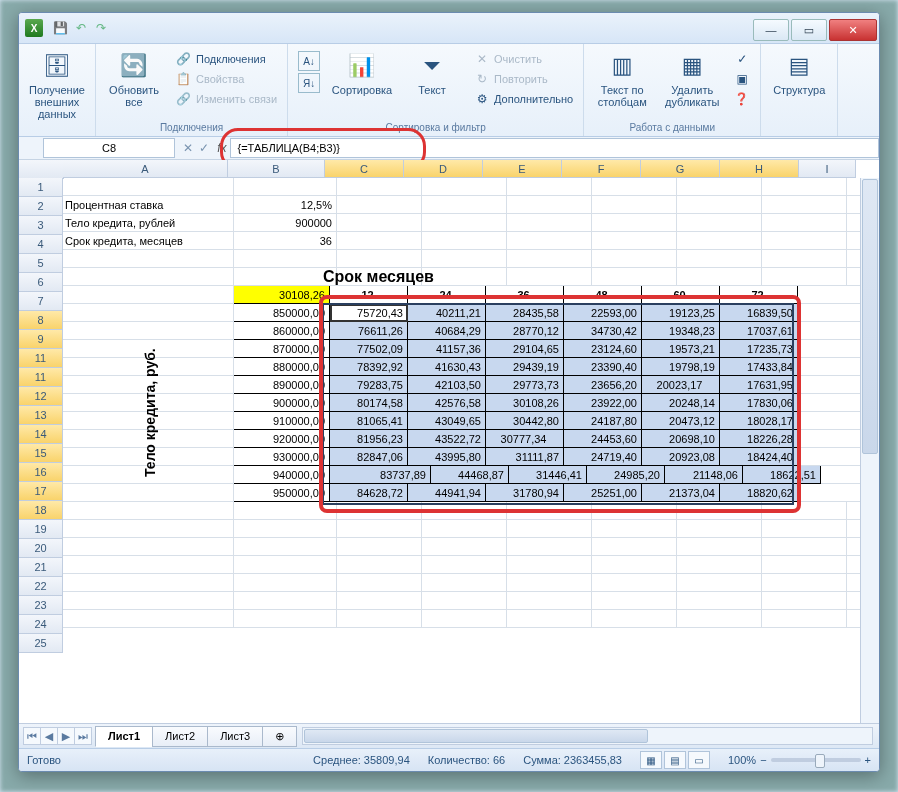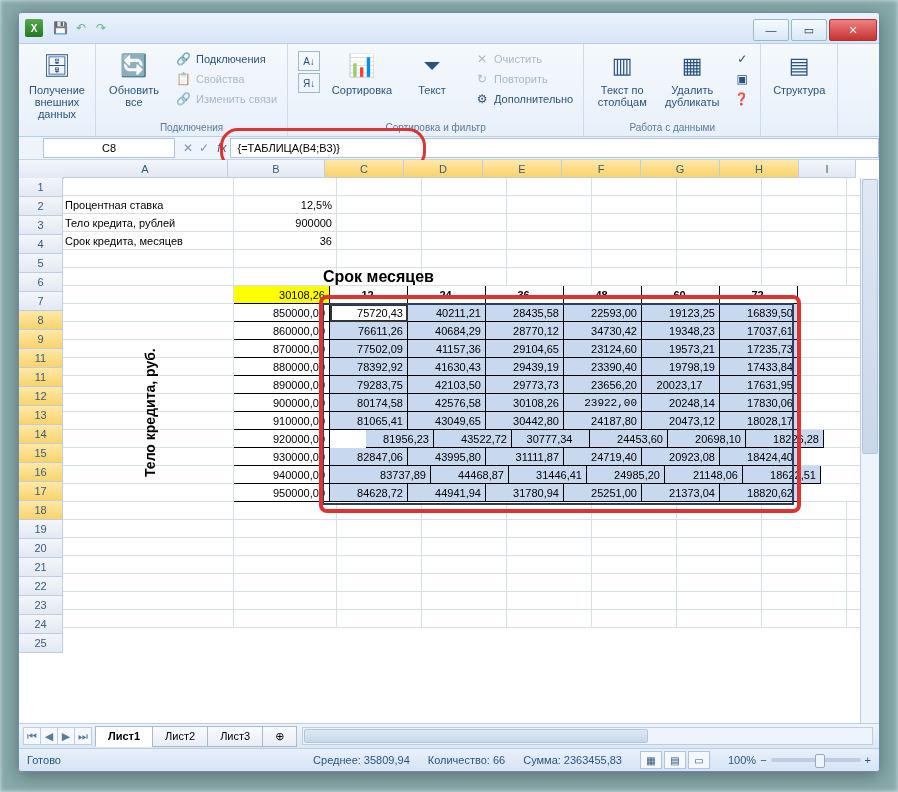--- a/index.html
+++ b/index.html
@@ -383,40 +383,40 @@
           <div class="cell hdr selbg" style="width: 78px; text-align: center;">20023,17</div>
           <div class="cell hdr selbg" style="width: 78px;">17631,95</div>
           <div class="cell" style="width: 56px;"></div>
         </div>
         <div class="row">
           <div class="cell" style="width: 164px;"></div>
           <div class="cell hdr" style="width: 96px;">900000,00</div>
           <div class="cell hdr selbg" style="width: 78px; padding-left: 10px;">80174,58</div>
           <div class="cell hdr selbg" style="width: 78px;">42576,58</div>
           <div class="cell hdr selbg" style="width: 78px;">30108,26</div>
-          <div class="cell hdr selbg" style="width: 78px; font-family: Liberation Mono, monospace;">23922,00</div>
+          <div class="cell hdr selbg" style="width: 78px;">23922,00</div>
           <div class="cell hdr selbg" style="width: 78px;">20248,14</div>
           <div class="cell hdr selbg" style="width: 78px;">17830,06</div>
           <div class="cell" style="width: 56px;"></div>
         </div>
         <div class="row">
           <div class="cell" style="width: 164px;"></div>
           <div class="cell hdr" style="width: 96px;">910000,00</div>
           <div class="cell hdr selbg" style="width: 78px;">81065,41</div>
           <div class="cell hdr selbg" style="width: 78px;">43049,65</div>
           <div class="cell hdr selbg" style="width: 78px;">30442,80</div>
           <div class="cell hdr selbg" style="width: 78px;">24187,80</div>
           <div class="cell hdr selbg" style="width: 78px;">20473,12</div>
           <div class="cell hdr selbg" style="width: 78px;">18028,17</div>
           <div class="cell" style="width: 56px;"></div>
         </div>
         <div class="row">
           <div class="cell" style="width: 164px;"></div>
           <div class="cell hdr" style="width: 96px;">920000,00</div>
-          <div class="cell hdr selbg" style="width: 68px; margin-left: 36px;">81956,23</div>
+          <div class="cell hdr selbg" style="width: 78px;">81956,23</div>
           <div class="cell hdr selbg" style="width: 78px;">43522,72</div>
           <div class="cell hdr selbg" style="width: 78px; text-align: center;">30777,34</div>
           <div class="cell hdr selbg" style="width: 78px;">24453,60</div>
           <div class="cell hdr selbg" style="width: 78px;">20698,10</div>
           <div class="cell hdr selbg" style="width: 78px;">18226,28</div>
           <div class="cell" style="width: 56px;"></div>
         </div>
         <div class="row">
           <div class="cell" style="width: 164px;"></div>
           <div class="cell hdr" style="width: 96px;">930000,00</div>

